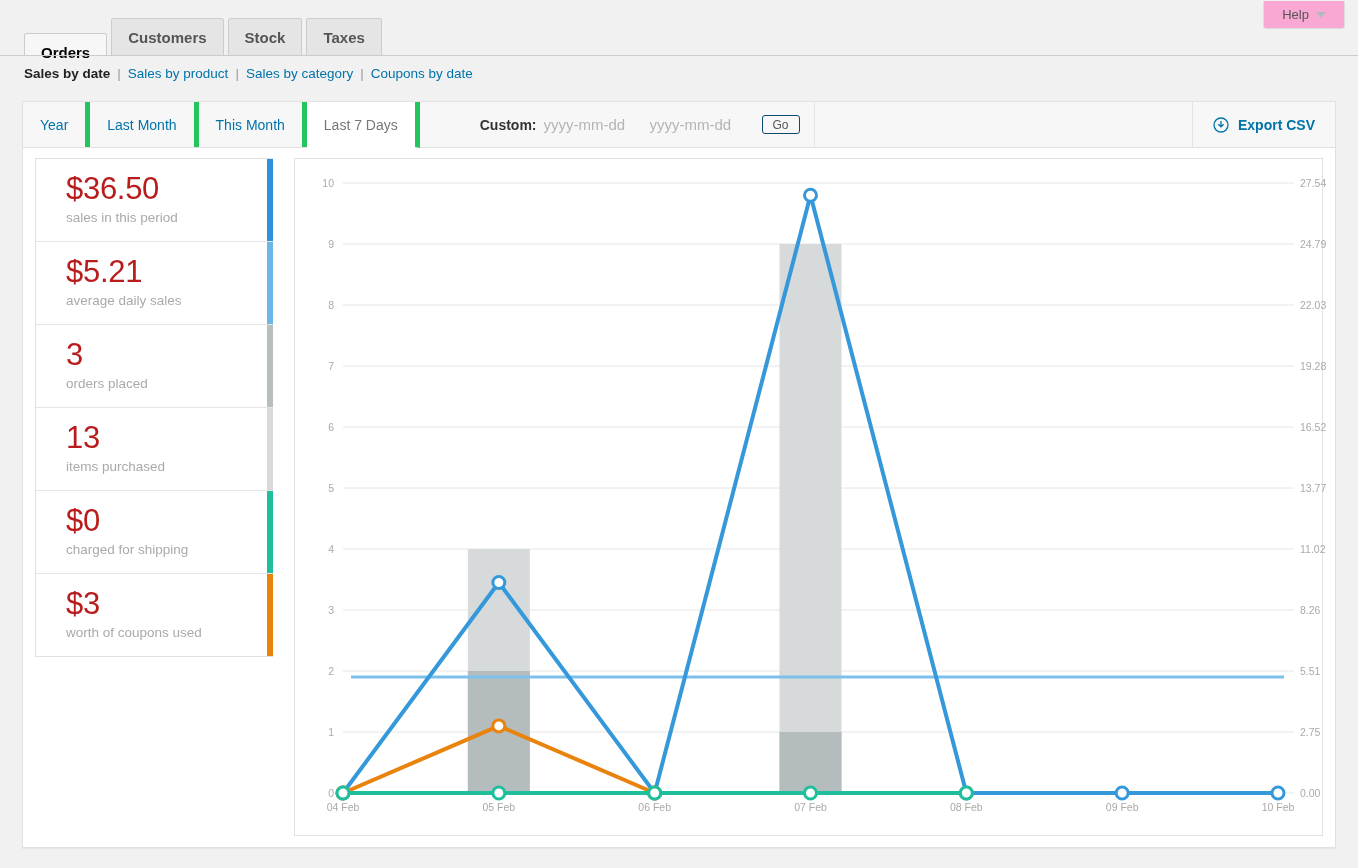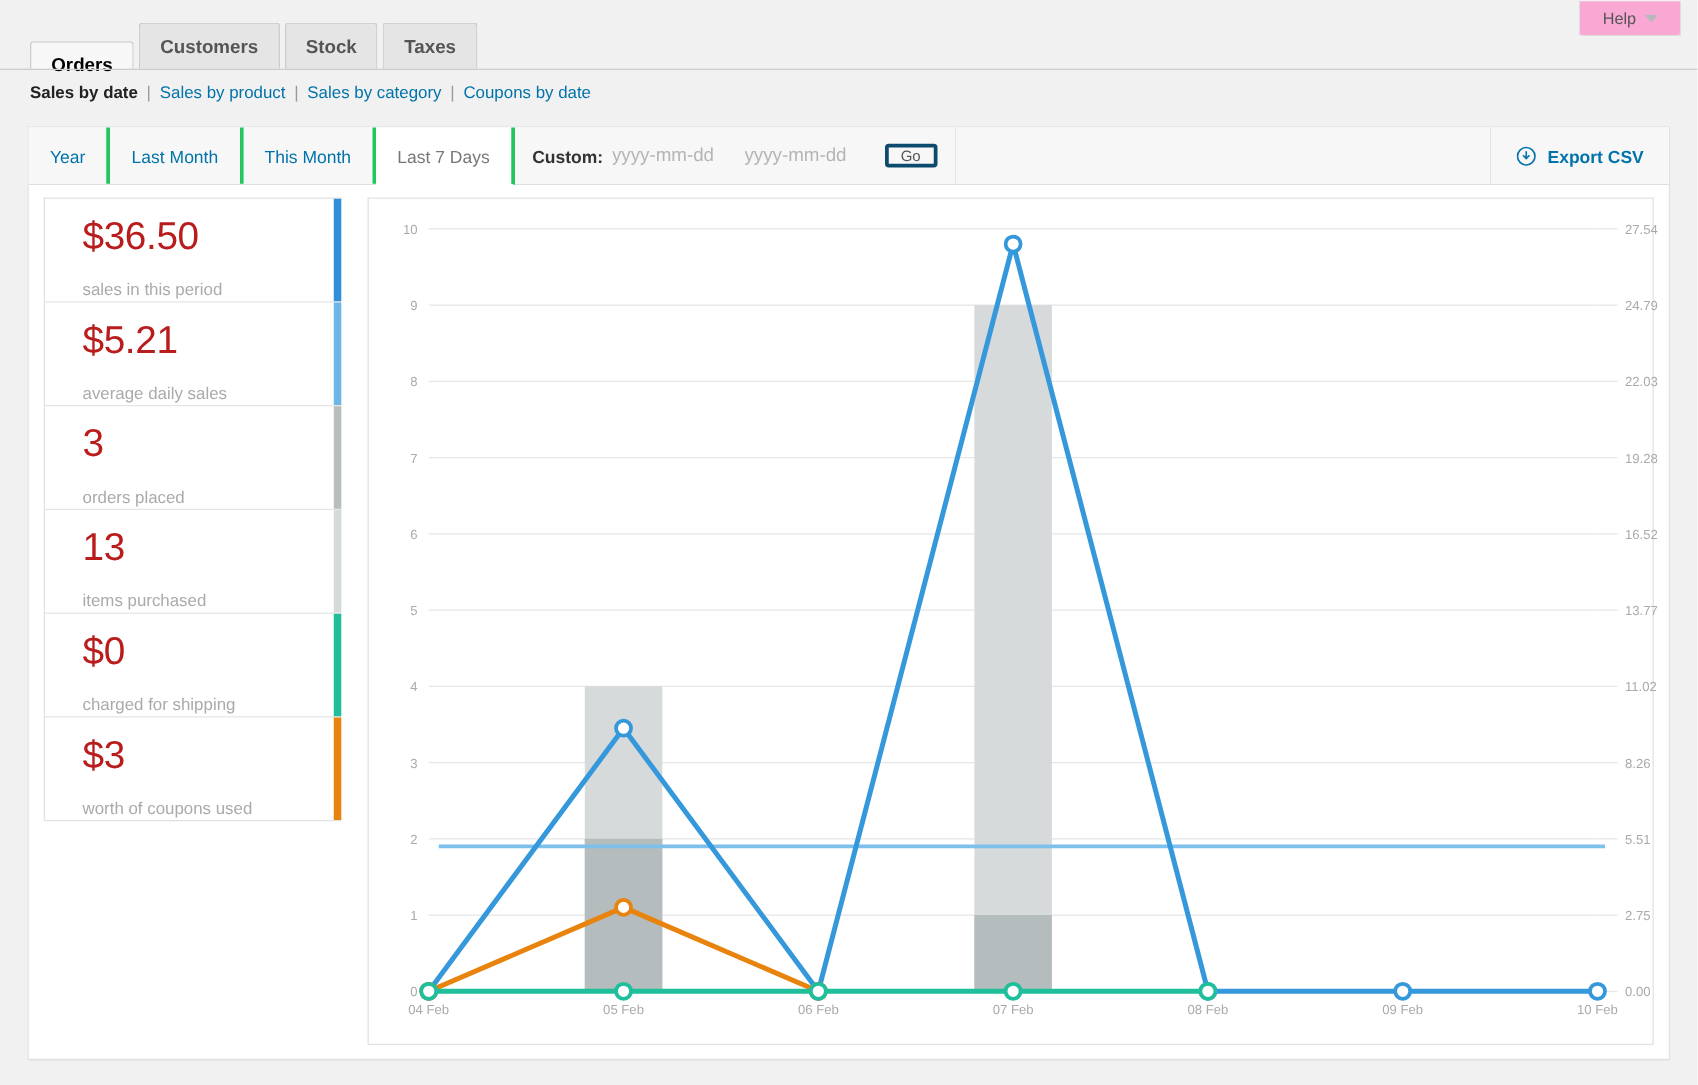--- a/index.html
+++ b/index.html
@@ -69,42 +69,42 @@
   
   .filterbar{
     position:relative;height:45px;
     border-bottom:1px solid #dfdfdf;
     background:#f7f7f7;
     display:flex;align-items:stretch;
   }
   .period{
     display:flex;align-items:center;padding:0 17px;
     font-size:14px;color:#0073aa;
-    border-right:3px solid #22c55e;
+    border-right:5px solid #22c55e;
     background:#f7f7f7;
     text-align:center;
   }
   .period.active{
     background:#fff;color:#777;
     border-bottom:1px solid #fff;margin-bottom:-1px;
   }
   .custom{
     display:flex;align-items:center;padding:0 14px;gap:0;
     border-right:1px solid #e4e4e4;background:#f7f7f7;
   }
-  .custom-label{font-size:14px;font-weight:bold;color:#333;margin-right:7px;}
+  .custom-label{font-size:14px;font-weight:bold;color:#333;margin-right:7px;margin-left:46px;}
   .date-input{
     border:none;outline:none;background:transparent;
     font-family:"Liberation Sans",sans-serif;font-size:15px;color:#444;
     width:106px;padding:0;
   }
   .date-input::placeholder{color:#b5b5b5;}
   .go-btn{
     margin-left:6px;height:19px;padding:0 10px;
-    border:3px solid #0c4a6e;border-radius:3px;background:#f7f7f7;
+    border:1px solid #0c4a6e;border-radius:3px;background:#f7f7f7;
     font-size:12px;color:#555;font-family:"Liberation Sans",sans-serif;
     cursor:pointer;
   }
   .spacer{flex:1;background:#f7f7f7;border-right:1px solid #e4e4e4;}
   .export{
     display:flex;align-items:center;gap:9px;padding:0 20px;
     font-size:14px;font-weight:bold;color:#0073aa;background:#f7f7f7;
   }
   .dl-icon{display:inline-block;width:16px;height:16px;}
 
@@ -120,21 +120,21 @@
   .stat{
     position:relative;height:83px;box-sizing:border-box;
     border-bottom:1px solid #e5e5e5;padding:13px 0 0 30px;
   }
   .stat:last-child{border-bottom:1px solid #e1e1e1;}
   .stat .bar{position:absolute;right:-1px;top:0;bottom:0;width:6px;}
   .stat .amount{
     font-size:31px;color:#b91c1c;line-height:1.07;font-weight:400;
     letter-spacing:-.3px;
   }
-  .stat .label{font-size:13.5px;color:#aaa;margin-top:19px;}
+  .stat .label{font-size:13.5px;color:#aaa;margin-top:5px;}
 
   
   .chartcard{
     position:absolute;left:271px;top:10px;right:12px;
     height:678px;
     border:1px solid #e1e1e1;background:#fff;box-sizing:border-box;
   }
   .chart-svg{display:block;}
   .tick-label{
     font-family:"Liberation Sans",sans-serif;font-size:10.5px;fill:#aaa;

